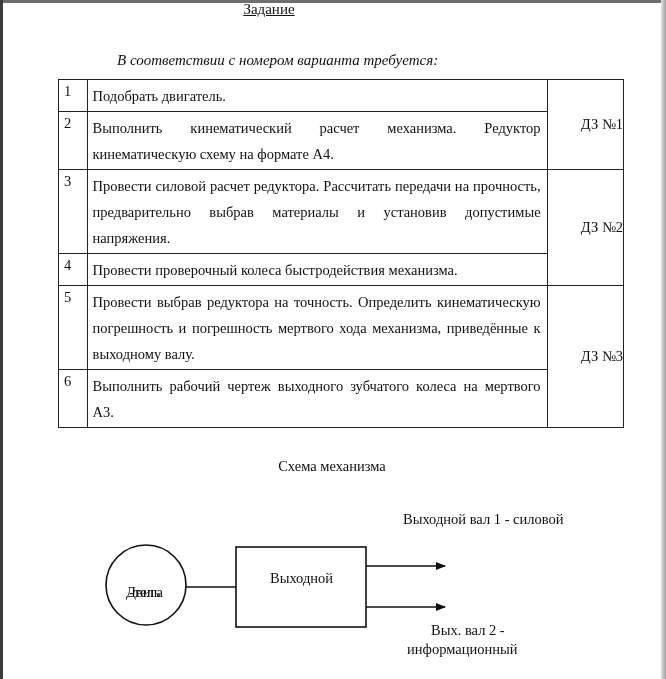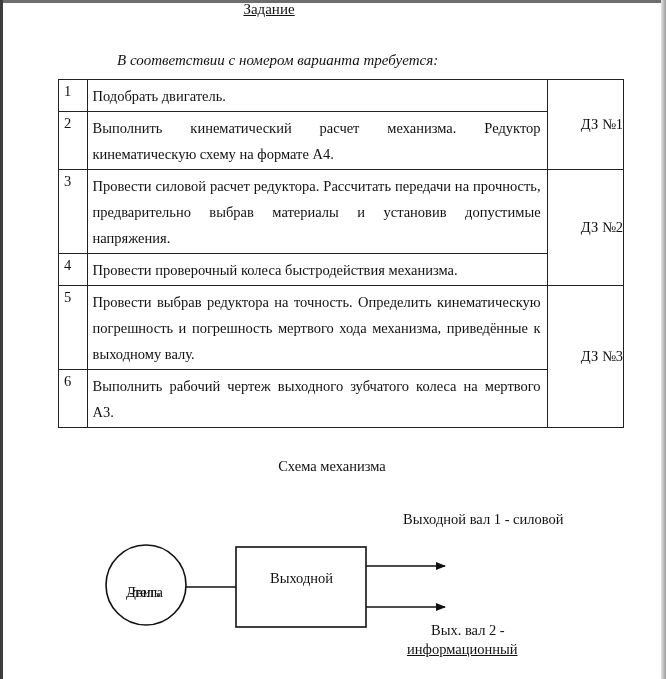--- a/index.html
+++ b/index.html
@@ -108,13 +108,13 @@
   <rect x="236" y="547" width="130" height="80" fill="none" stroke="#111" stroke-width="1.6"></rect>
   <line x1="366" y1="566" x2="445" y2="566" stroke="#111" stroke-width="1.6" marker-end="url(#arrowhead)"></line>
   <line x1="366" y1="607" x2="445" y2="607" stroke="#111" stroke-width="1.6" marker-end="url(#arrowhead)"></line>
 </svg>
 
 <div class="dlabel" style="left:126px; top:563px;margin-top:19px;">Двига</div>
 <div class="dlabel" style="left:129px; top:582px;">-тель</div>
 <div class="dlabel" style="left:270px; top:568px;">Выходной</div>
 <div class="dlabel" style="left:403px; top:509px;">Выходной вал 1 - силовой</div>
 <div class="dlabel" style="left:407px; top:620px;margin-left:24px;">Вых. вал 2 -</div>
-<div class="dlabel" style="left:407px; top:639px;text-decoration:underline;">информационный</div>
+<div class="dlabel" style="left:407px; top:639px;">информационный</div>
 
 </body></html>

